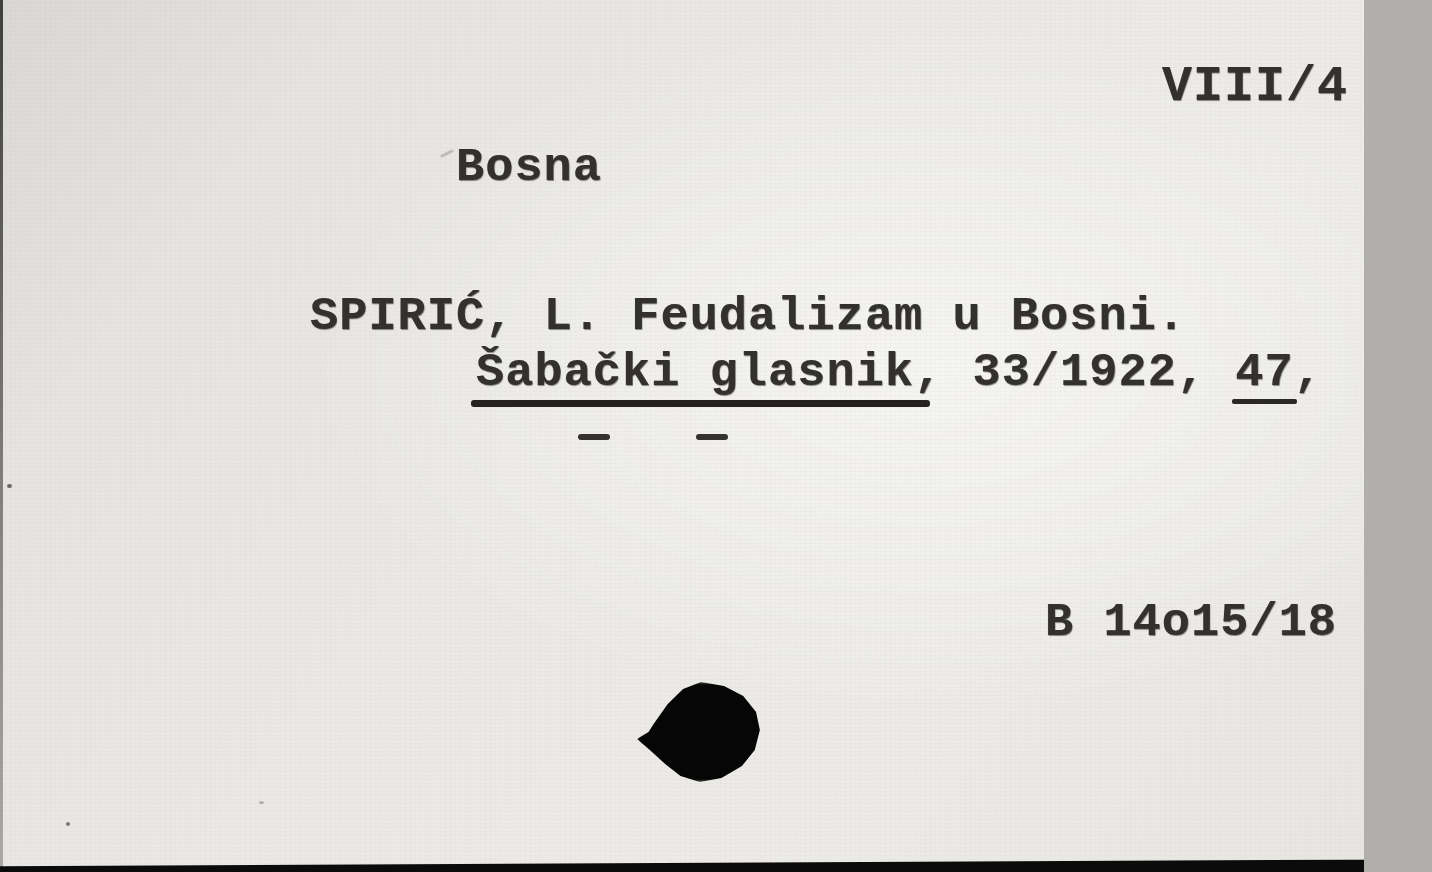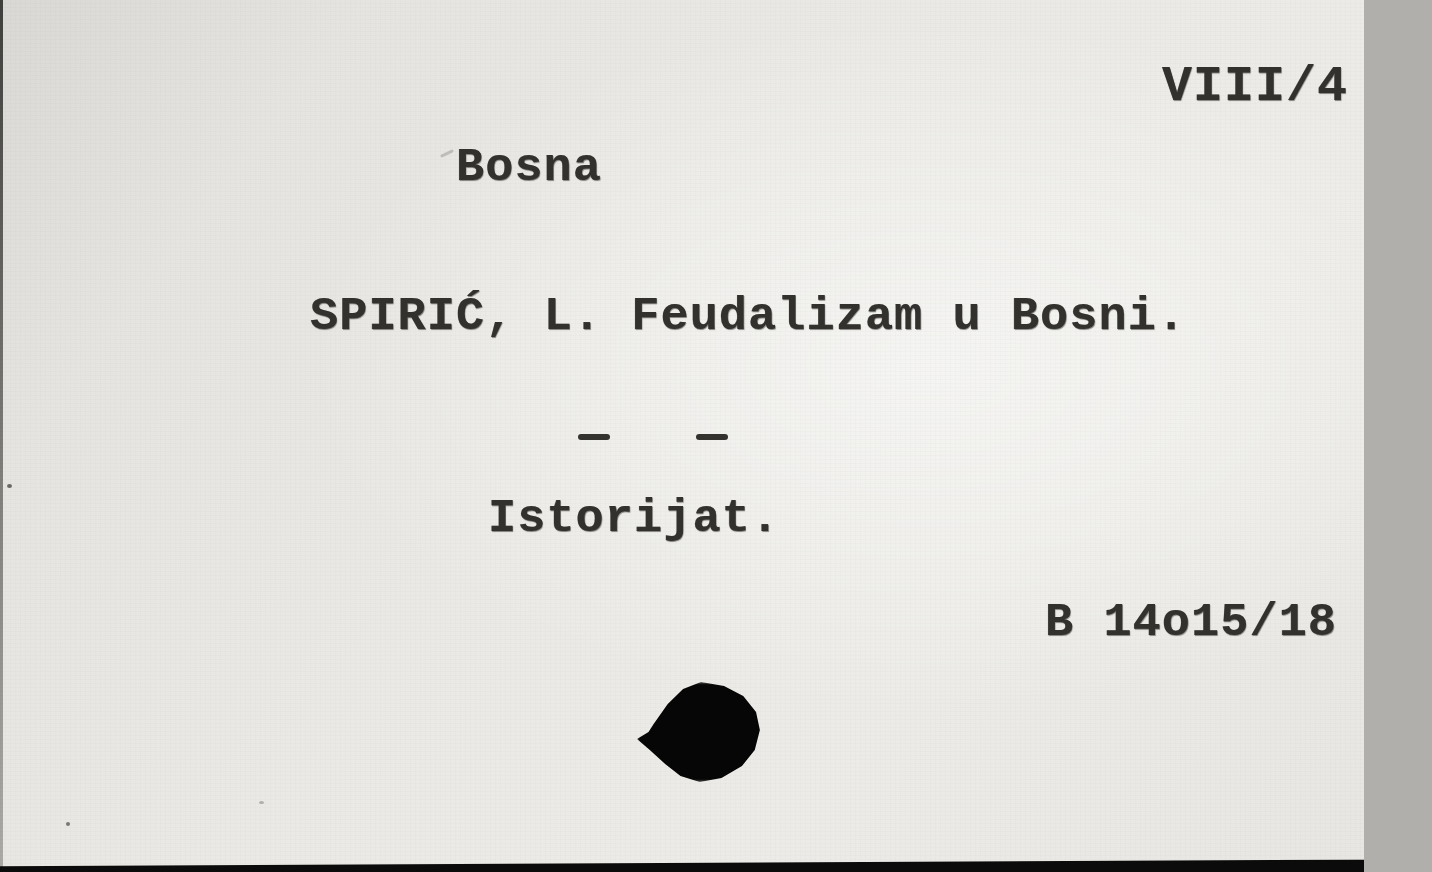--- a/index.html
+++ b/index.html
@@ -104,26 +104,26 @@
 <body>
 
 <div class="card">
 
   <div class="typed classification">VIII/4</div>
 
   <div class="typed heading">Bosna</div>
 
   <div class="typed entry-line1">SPIRIĆ, L. Feudalizam u Bosni.</div>
 
+  <div class="typed entry-line2"><span class="u-heavy">Šabački glasnik</span><span>, 33/1922, </span><span class="u-thin">47</span><span>,</span></div>
 
 
   <div class="underscore-mark m1"></div>
   <div class="underscore-mark m2"></div>
 
-  <div class="typed topic">Istorijat.</div>
 
   <div class="typed callnum">B 14o15/18</div>
 
   <div class="ink-blot"></div>
 
   <div class="paper-speck speck-a"></div>
   <div class="paper-speck speck-b"></div>
   <div class="paper-speck speck-c"></div>
   <div class="paper-speck speck-d"></div>
 

